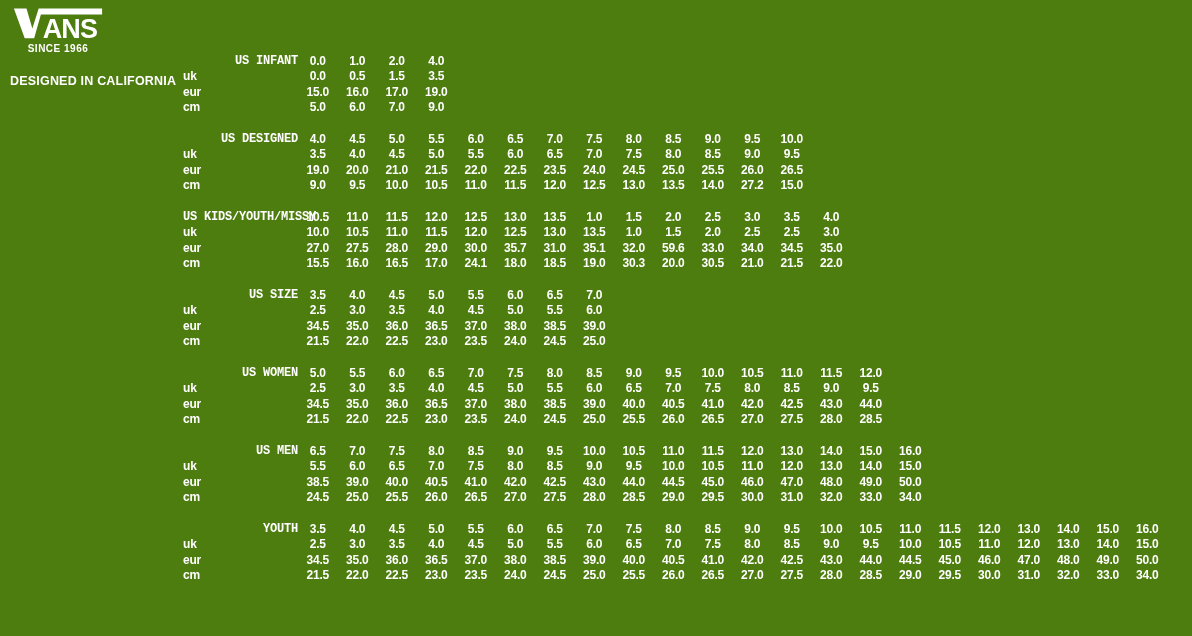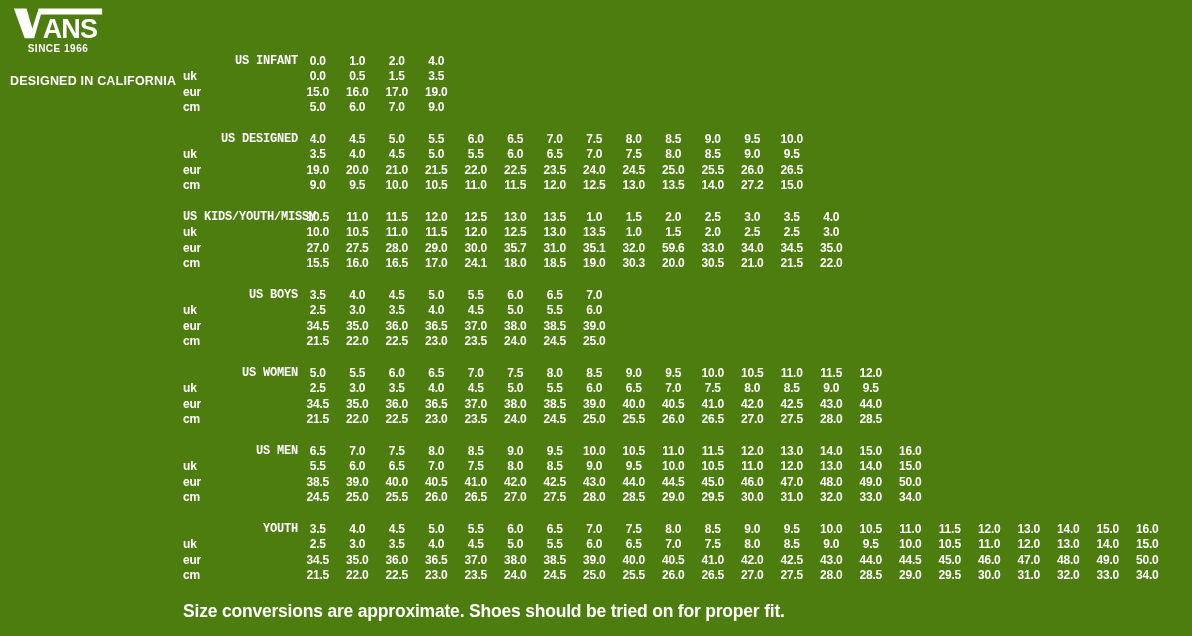--- a/index.html
+++ b/index.html
@@ -262,21 +262,21 @@
           <div class="cell">30.3</div>
           <div class="cell">20.0</div>
           <div class="cell">30.5</div>
           <div class="cell">21.0</div>
           <div class="cell">21.5</div>
           <div class="cell">22.0</div>
         </div>
       </div>
       <div class="group">
         <div class="row">
-          <div class="lbl group-name">US BOYS</div>
+          <div class="lbl group-name">US SIZE</div>
           <div class="cell">3.5</div>
           <div class="cell">4.0</div>
           <div class="cell">4.5</div>
           <div class="cell">5.0</div>
           <div class="cell">5.5</div>
           <div class="cell">6.0</div>
           <div class="cell">6.5</div>
           <div class="cell">7.0</div>
         </div>
         <div class="row">
@@ -562,15 +562,14 @@
           <div class="cell">29.5</div>
           <div class="cell">30.0</div>
           <div class="cell">31.0</div>
           <div class="cell">32.0</div>
           <div class="cell">33.0</div>
           <div class="cell">34.0</div>
         </div>
       </div>
     </div>
 
-  <div class="footer">Size conversions are approximate. Shoes should be tried on for proper fit.</div>
 
 </div>
 
 </body></html>

